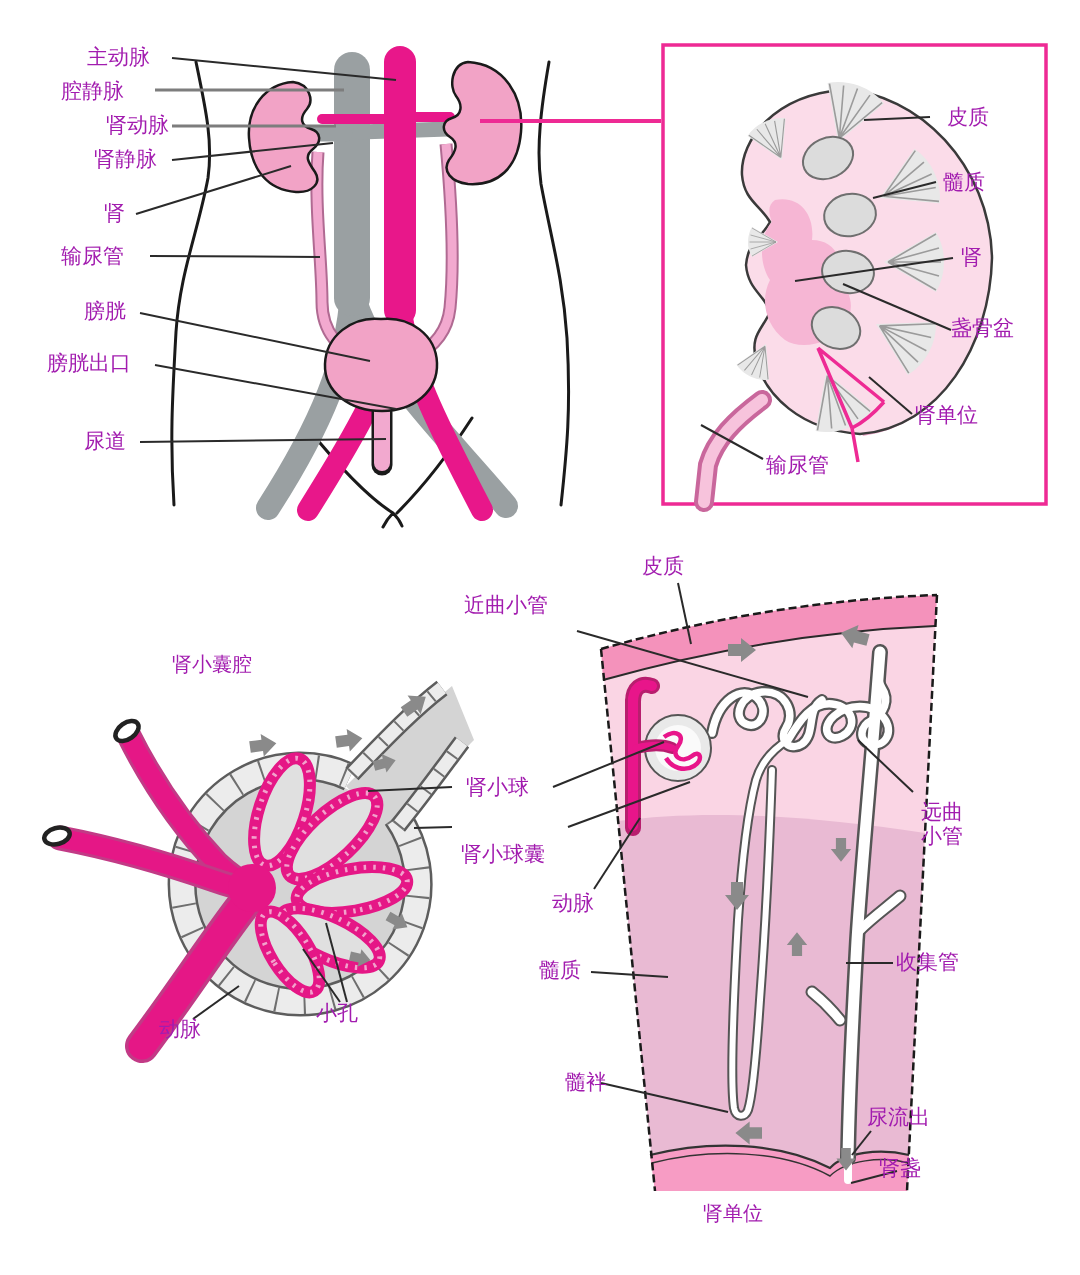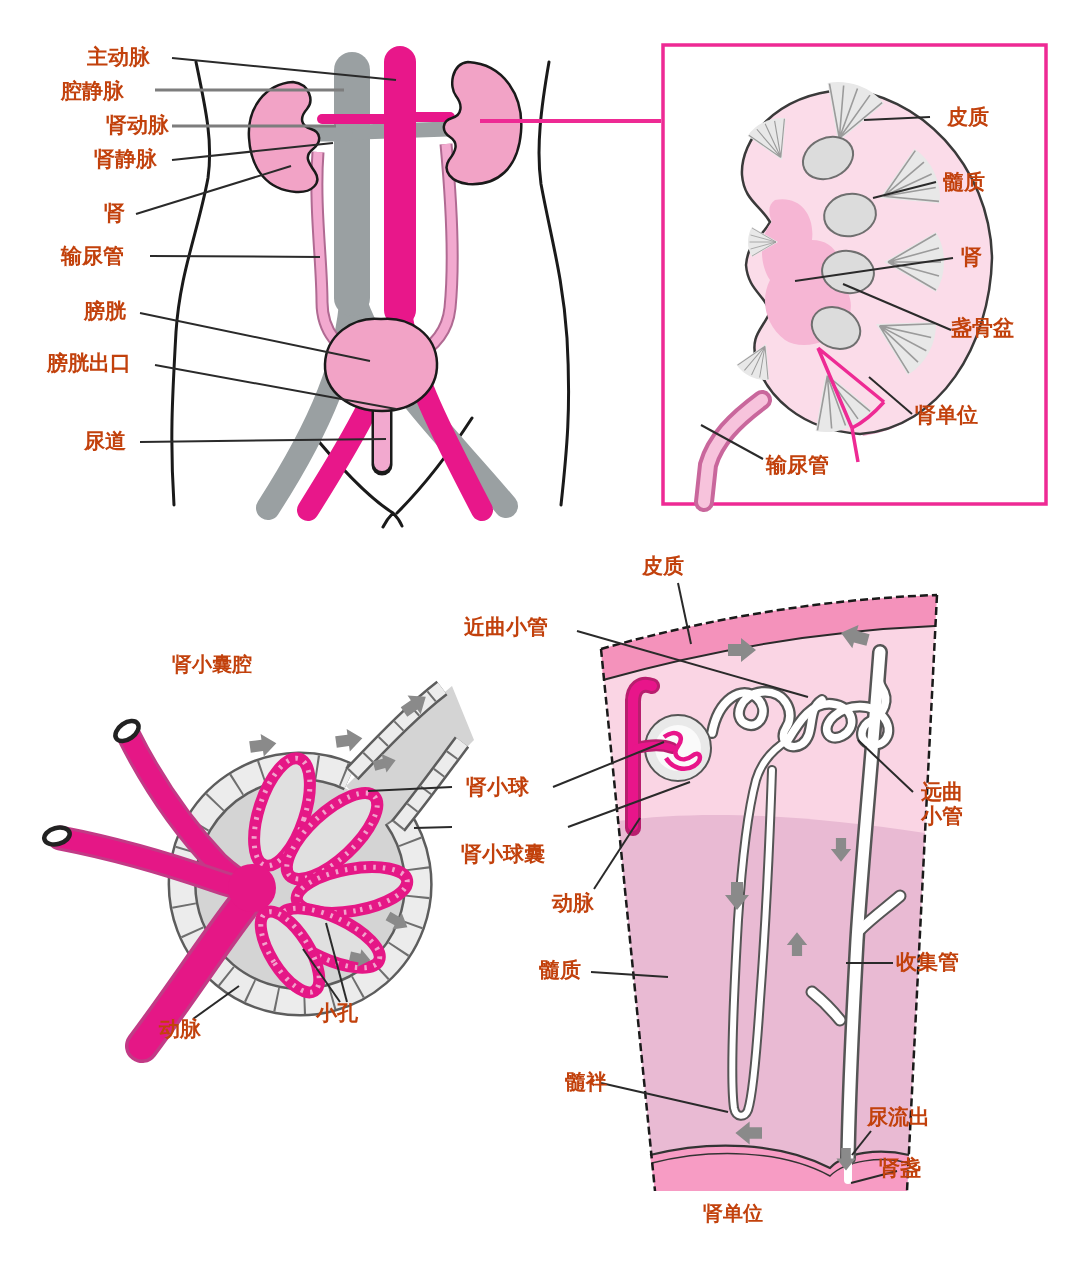--- a/index.html
+++ b/index.html
@@ -1,19 +1,19 @@
 <!DOCTYPE html>
 <html><head>
 <meta charset="utf-8">
 <style>
   html,body{margin:0;padding:0;background:#ffffff;}
   #stage{position:relative;width:1080px;height:1275px;background:#ffffff;overflow:hidden;
          font-family:"DejaVu Sans",sans-serif;}
   svg{position:absolute;left:0;top:0;}
-  .lbl{position:absolute;font-size:21px;font-weight:700;color:#c2410c;white-space:nowrap;line-height:1.1;}
+  .lbl{position:absolute;font-size:21px;font-weight:400;color:#a21caf;white-space:nowrap;line-height:1.1;}
   .lbl-lg{font-size:20px;}
   .wrap2{width:50px;white-space:normal;line-height:1.15;}
   .ink{stroke:#1a1a1a;fill:none;stroke-linecap:round;stroke-linejoin:round;}
   .lead{stroke:#2a2a2a;stroke-width:2;fill:none;}
   .lead-gray{stroke:#7d7d7d;stroke-width:3;fill:none;}
 </style>
 </head>
 <body>
 
 <div id="stage">
@@ -277,23 +277,23 @@
 <div class="lbl" style="left:766px;top:454px">输尿管</div>
 
 <div class="lbl lbl-lg" style="left:172px;top:653px">肾小囊腔</div>
 <div class="lbl" style="left:159px;top:1018px">动脉</div>
 <div class="lbl" style="left:316px;top:1002px">小孔</div>
 
 <div class="lbl" style="left:466px;top:776px">肾小球</div>
 <div class="lbl" style="left:461px;top:843px">肾小球囊</div>
 
 <div class="lbl" style="left:642px;top:555px">皮质</div>
-<div class="lbl" style="left:464px;top:616px">近曲小管</div>
+<div class="lbl" style="left:464px;top:594px">近曲小管</div>
 <div class="lbl" style="left:552px;top:892px">动脉</div>
 <div class="lbl" style="left:539px;top:959px">髓质</div>
 <div class="lbl" style="left:565px;top:1071px">髓袢</div>
-<div class="lbl wrap2" style="left:921px;top:780px">远曲小管</div>
+<div class="lbl wrap2" style="left:921px;top:800px">远曲小管</div>
 <div class="lbl" style="left:896px;top:951px">收集管</div>
 <div class="lbl" style="left:867px;top:1106px">尿流出</div>
 <div class="lbl" style="left:879px;top:1157px">肾盏</div>
 <div class="lbl lbl-lg" style="left:703px;top:1202px">肾单位</div>
 
 </div>
 
 </body></html>

